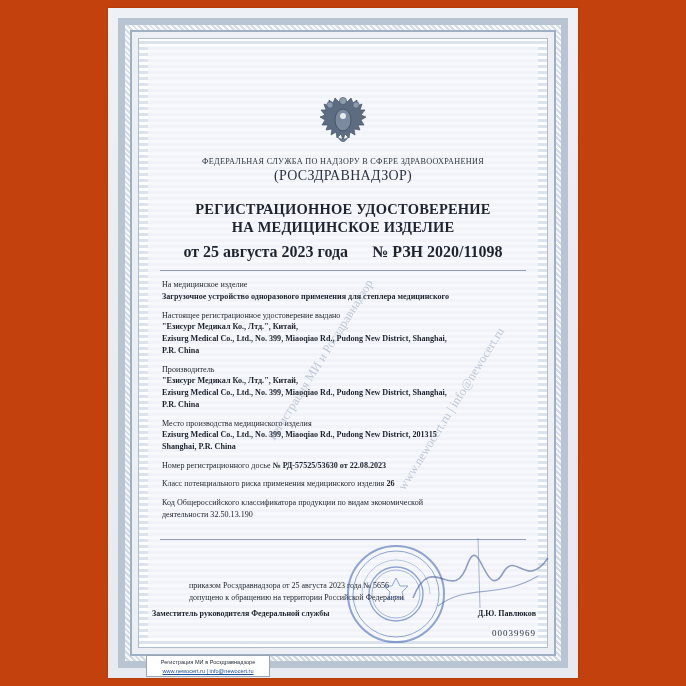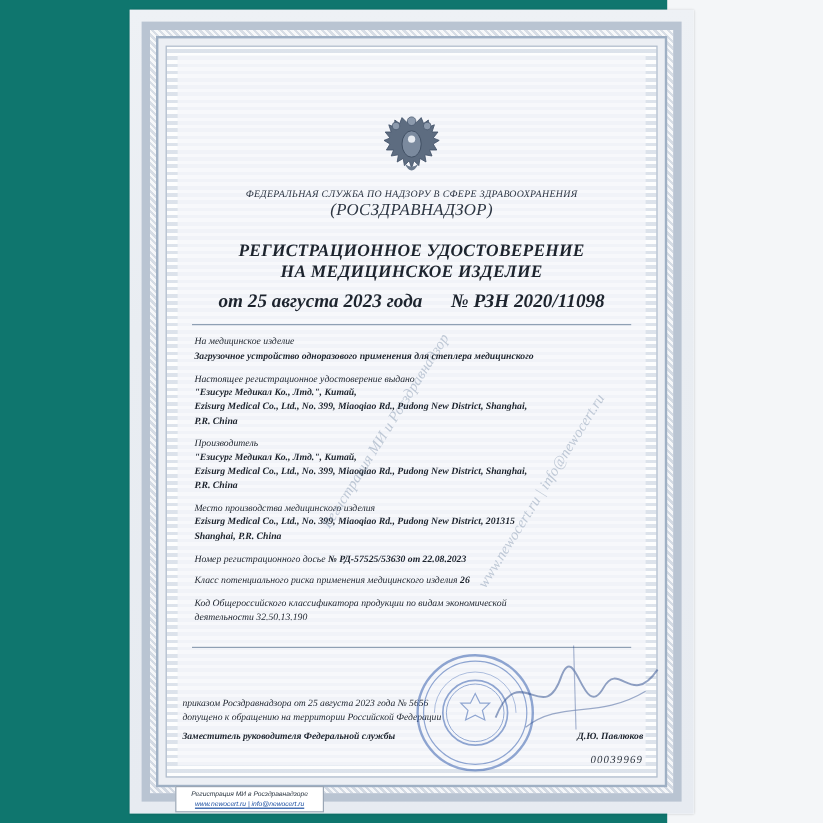--- a/index.html
+++ b/index.html
@@ -8,24 +8,23 @@
     background: #f4f6f8;
   }
   body {
     width: 686px;
     height: 686px;
     font-family: "Liberation Serif", serif;
     overflow: hidden;
   }
   .page {
     position: relative;
-    width: 556px;
+    width: 686px;
     height: 686px;
-    background: #0f766e;
-    font-style: italic;
+    background: #c2410c;
   }
   
   .sheet {
     position: absolute;
     left: 108px;
     top: 8px;
     width: 470px;
     height: 670px;
     background: linear-gradient(180deg, #eef1f5 0%, #e9edf2 40%, #e7ebf1 100%);
     box-shadow: 0 0 2px rgba(0,0,0,0.18);
@@ -118,21 +117,21 @@
 
   .bottom {
     position: absolute;
     left: 44px;
     right: 40px;
     bottom: 58px;
     font-size: 8px;
     color: #1b222c;
     line-height: 1.5;
   }
-  .bottom .ord { display: block; }
+  .bottom .ord { display: block; margin-left: 37px; }
   .bottom .sig { display: block; font-weight: bold; margin-top: 4px; }
   .bottom .sig2 { display: block; font-weight: bold; }
   .signer {
     position: absolute;
     right: 2px;
     bottom: 0;
     font-weight: bold;
     font-size: 8px;
   }
   .serial {

